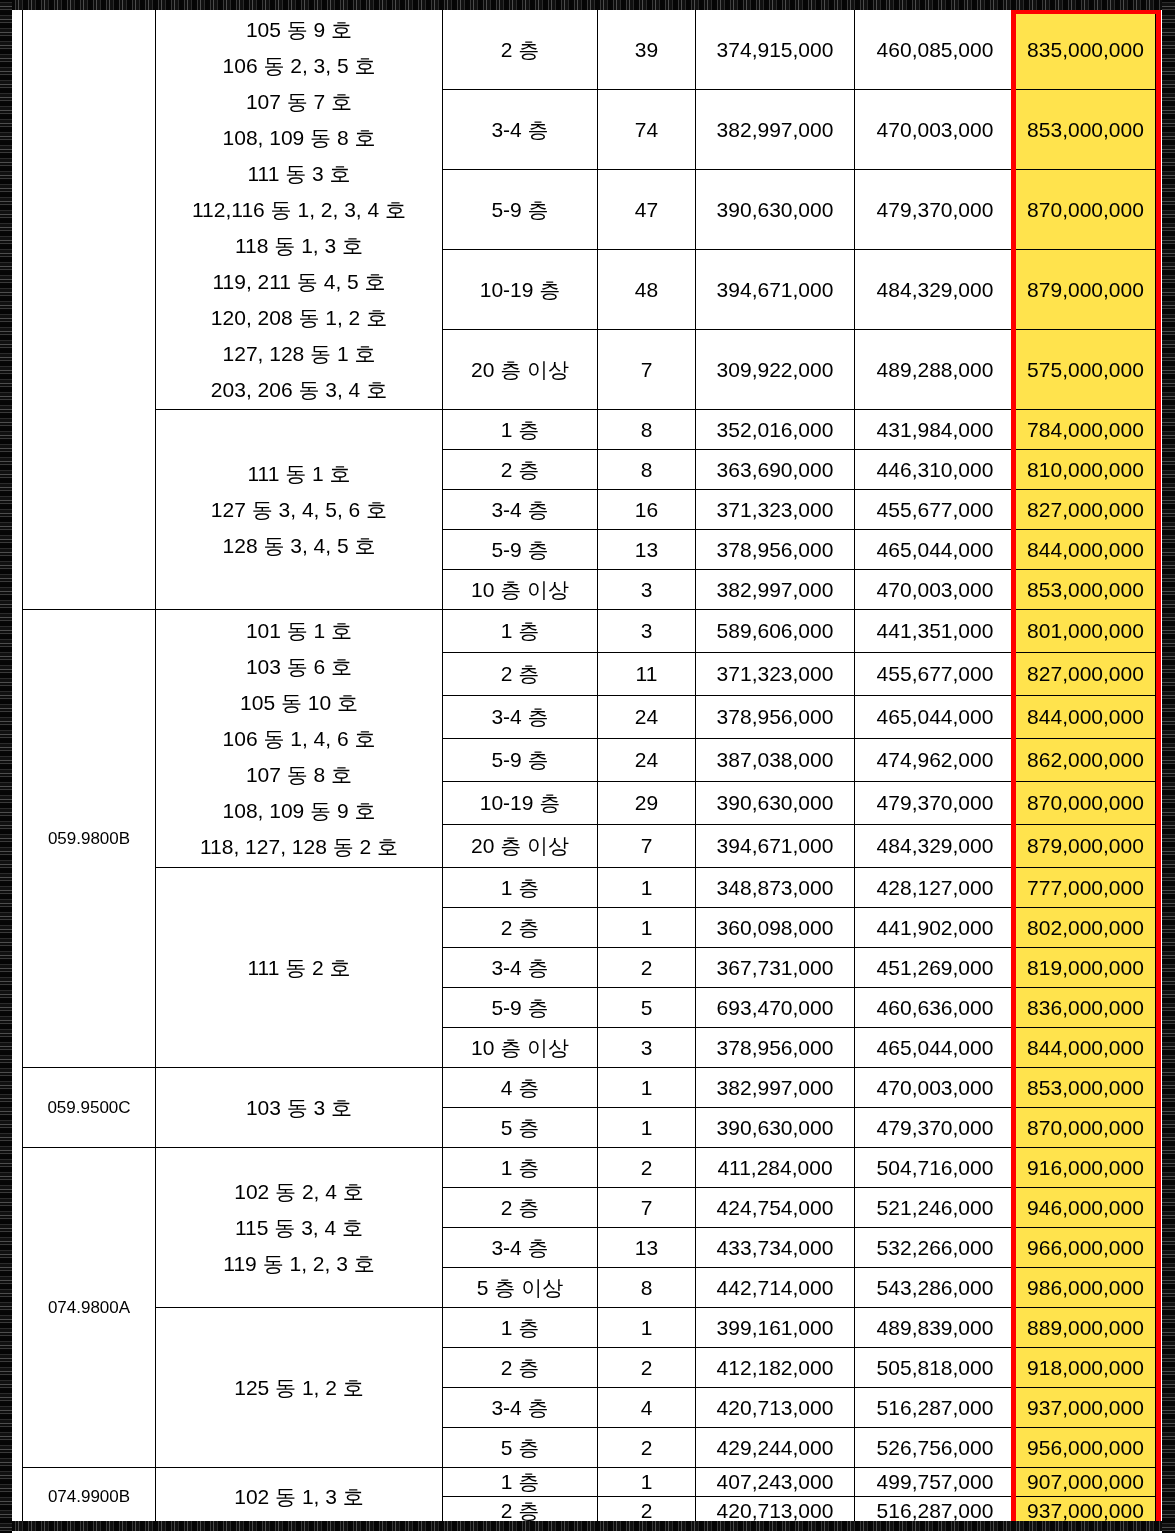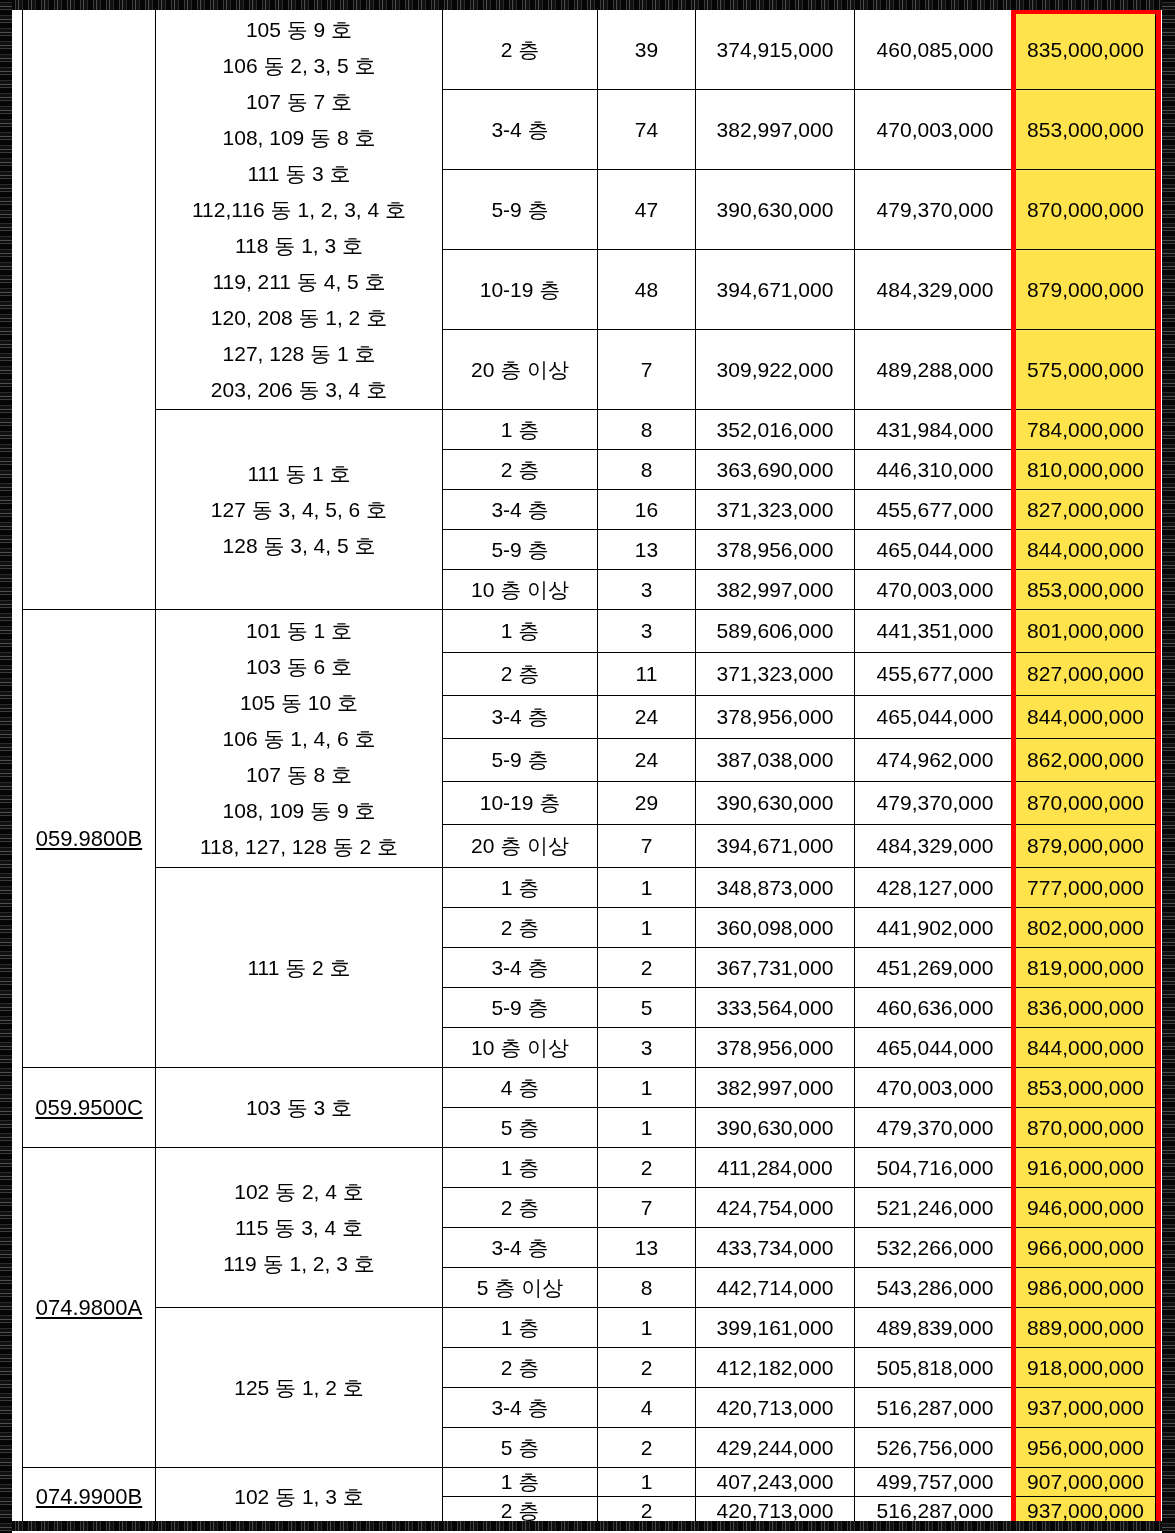--- a/index.html
+++ b/index.html
@@ -30,21 +30,21 @@
   }
   td{
     border:1.5px solid #000;
     text-align:center;vertical-align:middle;
     padding:0;overflow:hidden;
   }
   tr.h-tall{height:80px;}
   tr.h-std{height:40px;}
   tr.h-med{height:43px;}
   tr.h-short{height:27px;}
-  td.code{font-size:22px;text-decoration:underline;}
+  td.code{font-size:17px;}
   td.bld{white-space:pre-line;line-height:36px;}
   td.tot{background:#ffe34d;}
   
   .hl-box{
     position:absolute;top:0;bottom:0;left:989px;width:150px;
     border:5px solid #fe0000;box-sizing:border-box;
     pointer-events:none;z-index:4;
   }
 </style>
 </head>
@@ -220,21 +220,21 @@
   <tr class="h-std">
     <td class="floor">3-4 층</td>
     <td class="cnt">2</td>
     <td class="p1">367,731,000</td>
     <td class="p2">451,269,000</td>
     <td class="tot">819,000,000</td>
   </tr>
   <tr class="h-std">
     <td class="floor">5-9 층</td>
     <td class="cnt">5</td>
-    <td class="p1">333,564,000</td>
+    <td class="p1">693,470,000</td>
     <td class="p2">460,636,000</td>
     <td class="tot">836,000,000</td>
   </tr>
   <tr class="h-std">
     <td class="floor">10 층 이상</td>
     <td class="cnt">3</td>
     <td class="p1">378,956,000</td>
     <td class="p2">465,044,000</td>
     <td class="tot">844,000,000</td>
   </tr>

